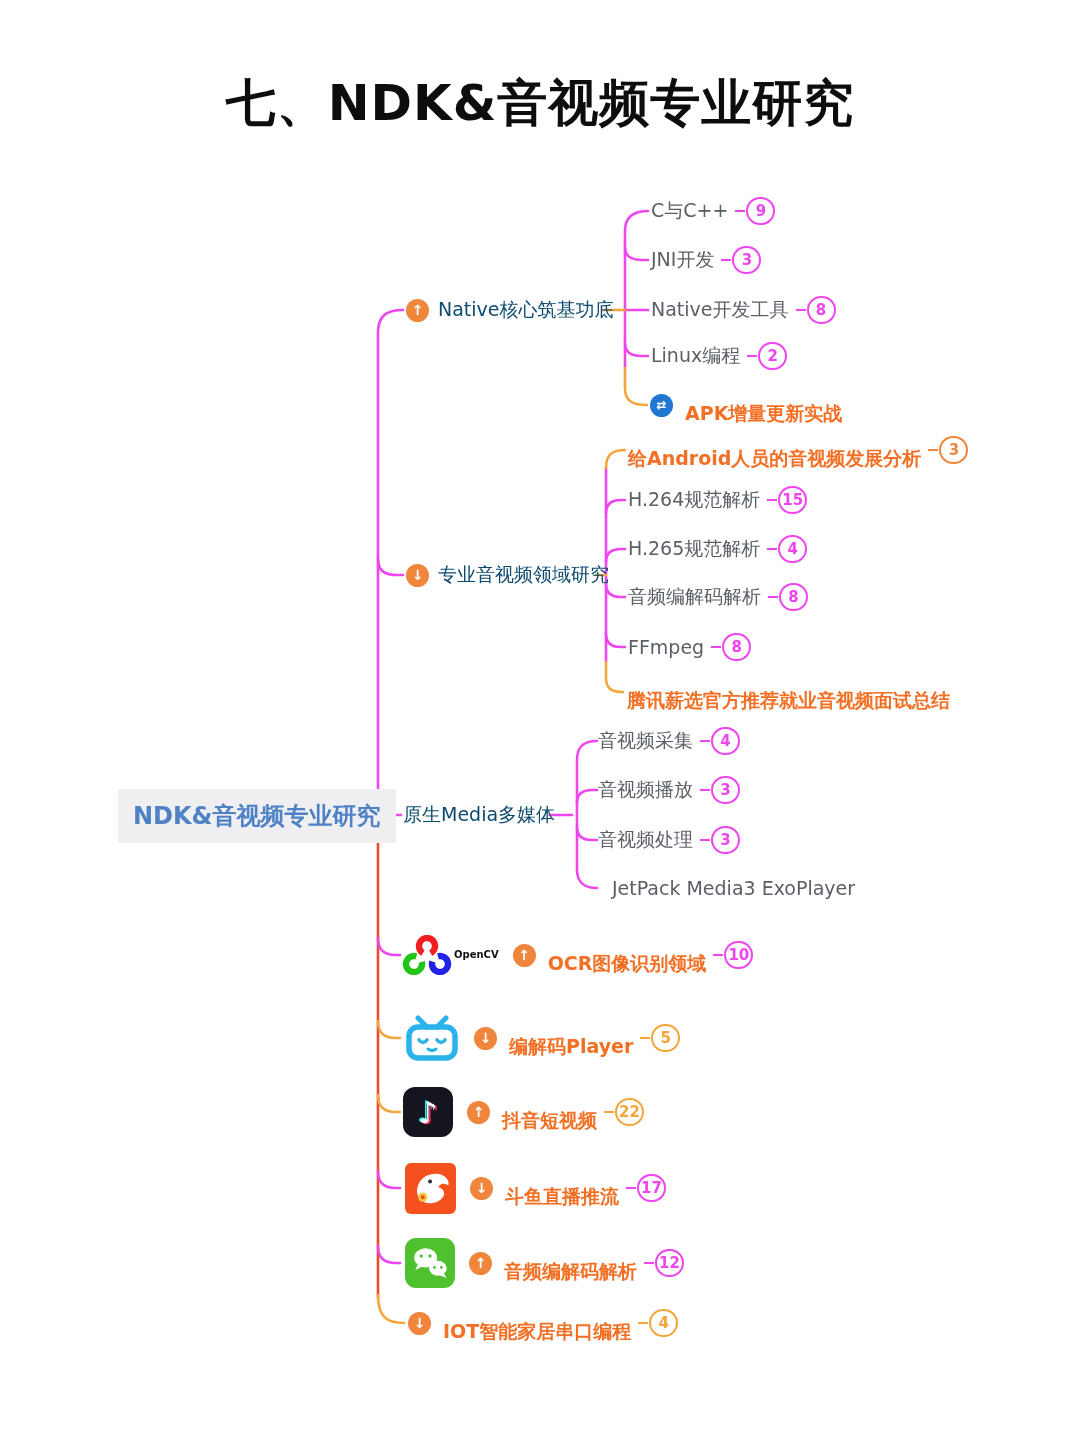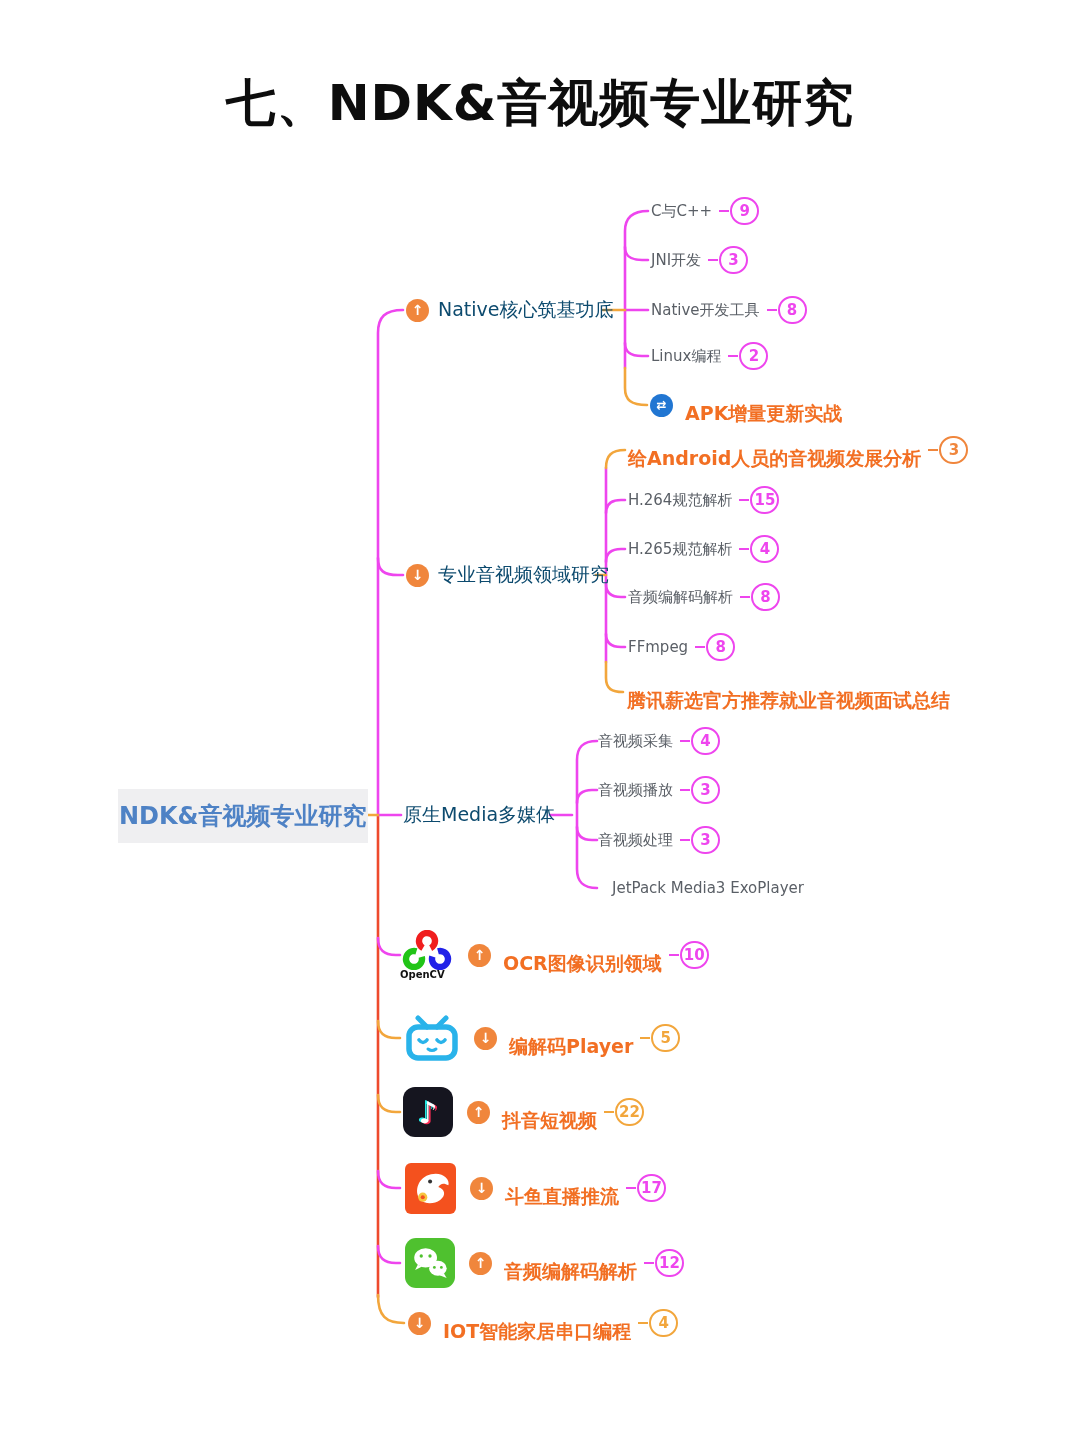--- a/index.html
+++ b/index.html
@@ -4,47 +4,47 @@
 <style>
   html,body{margin:0;padding:0;background:#ffffff;}
   #canvas{position:relative;width:1080px;height:1440px;background:#ffffff;overflow:hidden;
           font-family:"DejaVu Sans","Liberation Sans",sans-serif;}
   #lines{position:absolute;left:0;top:0;width:1080px;height:1440px;}
 
   .title{position:absolute;top:70px;left:0;width:100%;text-align:center;
          font-size:50px;font-weight:900;color:#0d0d0d;letter-spacing:1px;}
 
   .root{position:absolute;left:118px;top:789px;background:#efeff1;
-        padding:11px 1px;font-size:24px;font-weight:bold;color:#4e82c5;white-space:nowrap;}
+        padding:11px 15px;font-size:24px;font-weight:bold;color:#4e82c5;white-space:nowrap;}
 
   .row{position:absolute;display:flex;align-items:center;white-space:nowrap;}
   .row.h30{height:30px;}
   .row.h34{height:34px;}
   .row.h64{height:64px;}
 
   .branch-label{font-size:19px;font-weight:normal;color:#0c4a6e;}
-  .child-label{font-size:15px;color:#5a5f66;text-align:center;}
+  .child-label{font-size:19px;color:#5a5f66;text-align:center;}
   .orange-label{font-size:19px;font-weight:bold;color:#f26f23;margin-top:17px;}
   .orange-label.reg{font-weight:bold;}
 
   .circle-icon{display:inline-flex;align-items:center;justify-content:center;
         width:23px;height:23px;border-radius:50%;background:#f0863c;color:#fff;
         font-size:14px;font-weight:bold;flex:0 0 auto;}
   .circle-icon.blue{background:#2176d2;font-size:12px;}
   .gap8{margin-right:9px;} .gap12{margin-right:12px;} .gap14{margin-right:14px;}
 
   .dash{width:10px;border-top:2px solid #ee45ee;margin:0 1px 0 7px;flex:0 0 auto;}
   .dash.o{border-top-color:#f2a63c;} .dash.ot{border-top-color:#f0863c;}
   .badge{display:inline-flex;align-items:center;justify-content:center;
          min-width:21px;height:24px;padding:0 2px;border:2px solid #ee45ee;border-radius:15px;
          font-size:15px;font-weight:bold;color:#ee45ee;flex:0 0 auto;}
   .badge.o{border-color:#f2a63c;color:#f2a63c;}
   .badge.ot{border-color:#f0863c;color:#f0863c;}
 
-  .logo-box{flex:0 0 auto;display:flex;flex-direction:column;}
+  .logo-box{flex:0 0 auto;display:flex;align-items:center;}
   .opencv-caption{font-size:10px;font-weight:bold;color:#111;margin-top:0px;line-height:10px;}
   .tiktok{width:50px;height:50px;background:#15151f;border-radius:12px;
           display:flex;align-items:center;justify-content:center;flex:0 0 auto;}
   .tiktok-note{color:#ffffff;font-size:30px;font-weight:bold;
           text-shadow:-2px -1px 0 #25f4ee, 2px 1px 0 #fe2c55;}
   .douyu{width:51px;height:51px;background:#f4511e;border-radius:6px;
          display:flex;align-items:center;justify-content:center;flex:0 0 auto;}
   .wechat{width:50px;height:50px;background:#4fc12f;border-radius:11px;
           display:flex;align-items:center;justify-content:center;flex:0 0 auto;}
 </style>

